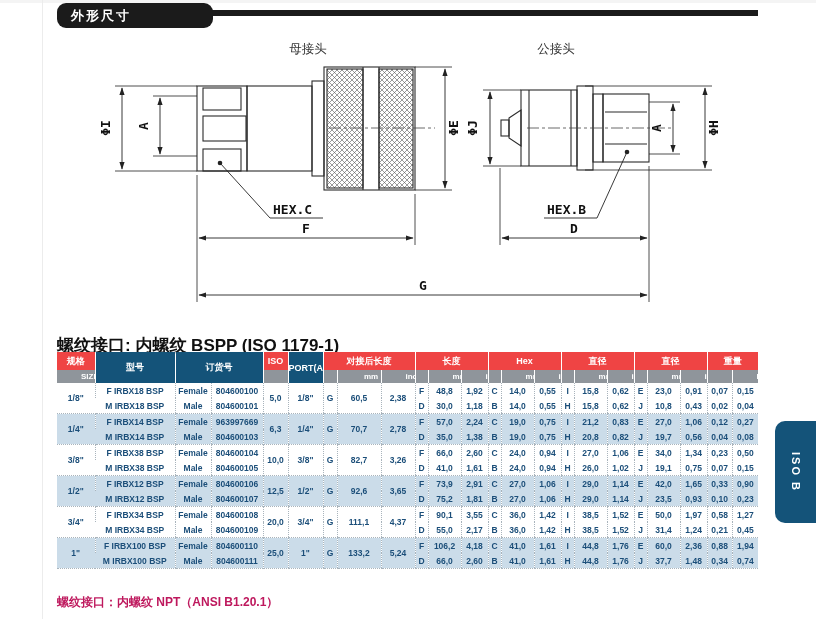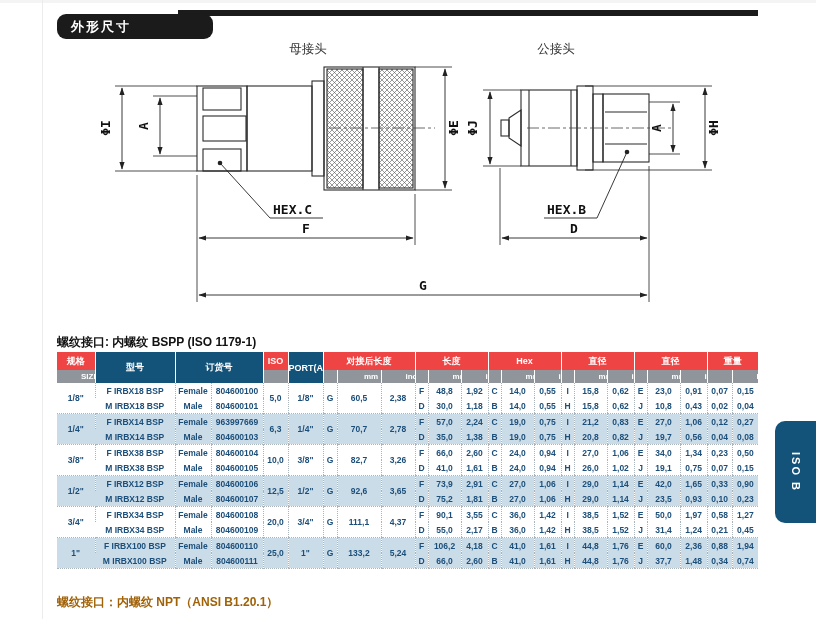--- a/index.html
+++ b/index.html
@@ -5,29 +5,29 @@
   html,body{margin:0;padding:0;background:#fff;}
   #page{position:relative;width:816px;height:619px;background:#fff;overflow:hidden;
         font-family:"Liberation Sans",sans-serif;}
   .edge-top{position:absolute;left:0;top:0;width:816px;height:3px;background:#f4f4f4;}
   .edge-left{position:absolute;left:42px;top:0;width:1px;height:619px;background:#ececec;}
 
   
   .banner-line{position:absolute;left:178px;top:10px;width:580px;height:6px;background:#1b1b1b;}
   .banner-pill{position:absolute;left:57px;top:3px;width:156px;height:25px;background:#1b1b1b;
                border-radius:9px;color:#fff;font-weight:bold;font-size:13px;letter-spacing:2px;
-               display:flex;align-items:center;padding-left:14px;box-sizing:border-box;margin-top:11px;}
+               display:flex;align-items:center;padding-left:14px;box-sizing:border-box;}
 
   
   .drawing{position:absolute;left:57px;top:40px;width:700px;height:292px;}
   .cad{font-family:"DejaVu Sans Mono",monospace;font-weight:bold;font-size:13px;fill:#111;}
   .cnlab{font-family:"Liberation Sans",sans-serif;font-size:12.5px;fill:#333;}
 
   
-  .tbl-title{position:absolute;left:57px;top:334px;font-size:12px;font-weight:bold;color:#111;}
+  .tbl-title{position:absolute;left:57px;top:334px;font-size:17px;font-weight:bold;color:#111;}
   table.spec{position:absolute;left:57px;top:352px;width:701px;border-collapse:collapse;
              table-layout:fixed;}
   table.spec th,table.spec td{padding:0;margin:0;text-align:center;vertical-align:middle;
              overflow:hidden;white-space:nowrap;}
   table.spec thead th{background:#ef4444;color:#fff;font-weight:bold;font-size:9px;
              border-left:1px dotted rgba(255,255,255,.75);}
   table.spec thead tr.h1 th{height:18px;}
   table.spec thead tr.h2 th{height:13px;font-size:8px;background:#8f959b;padding-left:24px;}
   table.spec thead th.hdark{background:#145379;text-align:center;}
   table.spec thead th:first-child{border-left:none;}
@@ -38,21 +38,21 @@
   tr.bb{background:#cbdce9;}
   tr.gend td{border-bottom:1px dotted #a9b4bc;}
   td.rs{border-bottom:1px dotted #a9b4bc;}
 
   
   .iso-tab{position:absolute;left:775px;top:421px;width:41px;height:102px;background:#145379;
            border-radius:10px 0 0 10px;display:flex;align-items:center;justify-content:center;}
   .iso-tab span{writing-mode:vertical-rl;color:#fff;font-weight:bold;font-size:11px;
            letter-spacing:2px;}
 
-  .footer-note{position:absolute;left:57px;top:594px;font-size:12px;font-weight:bold;color:#a16207;}
+  .footer-note{position:absolute;left:57px;top:594px;font-size:12px;font-weight:bold;color:#be185d;}
 </style>
 </head>
 <body>
 
 <div id="page">
   <div class="edge-top"></div>
   <div class="edge-left"></div>
 
   <div class="banner-line"></div>
   <div class="banner-pill">

